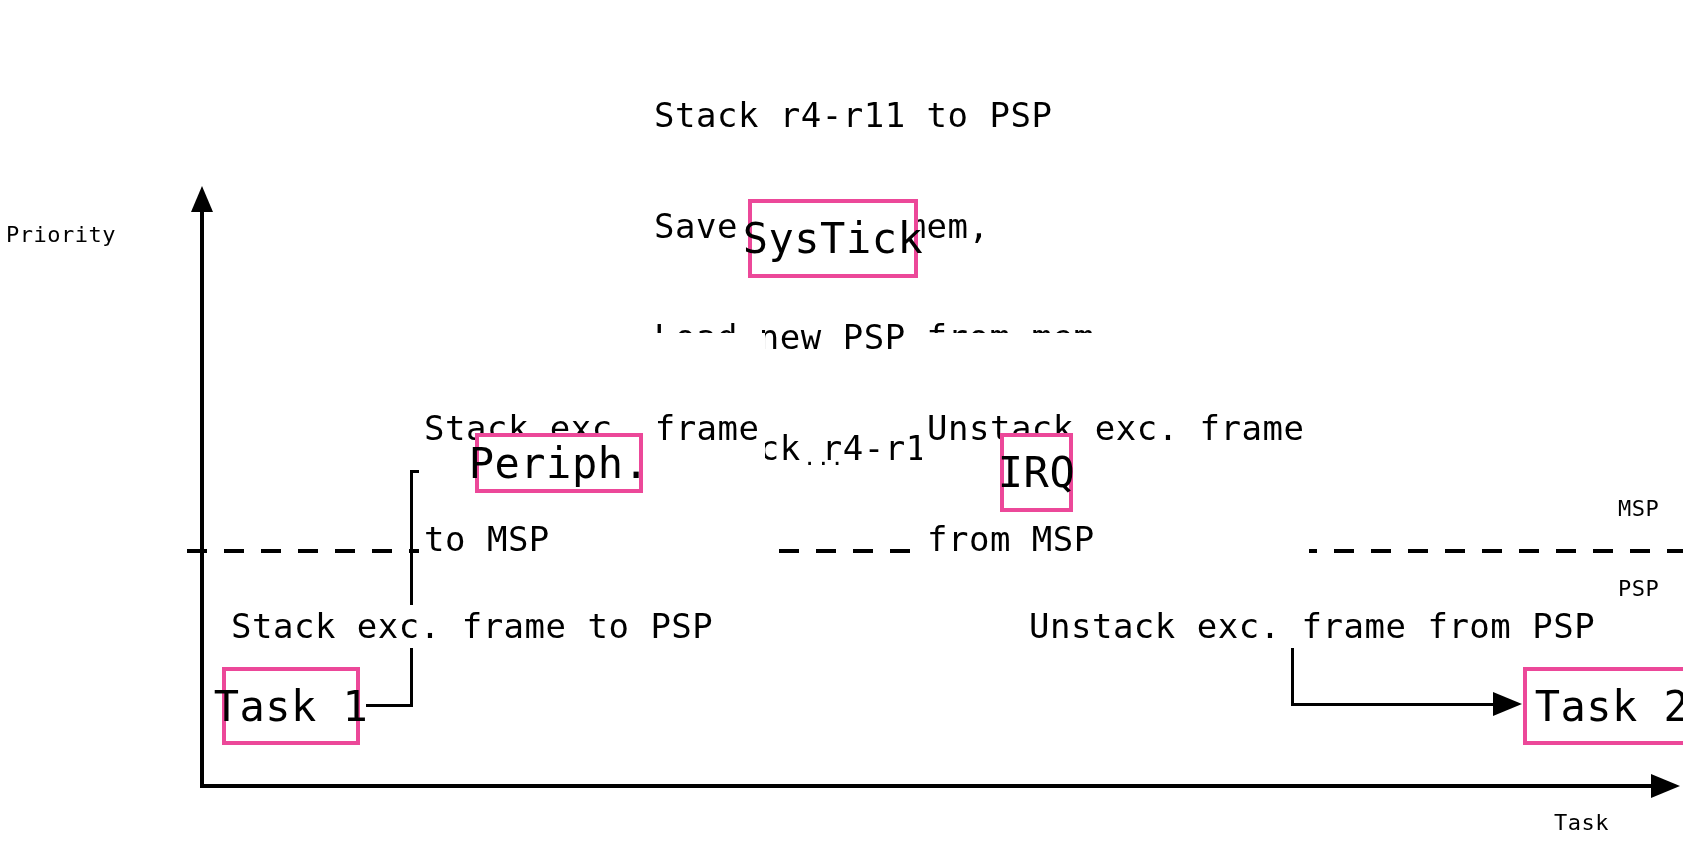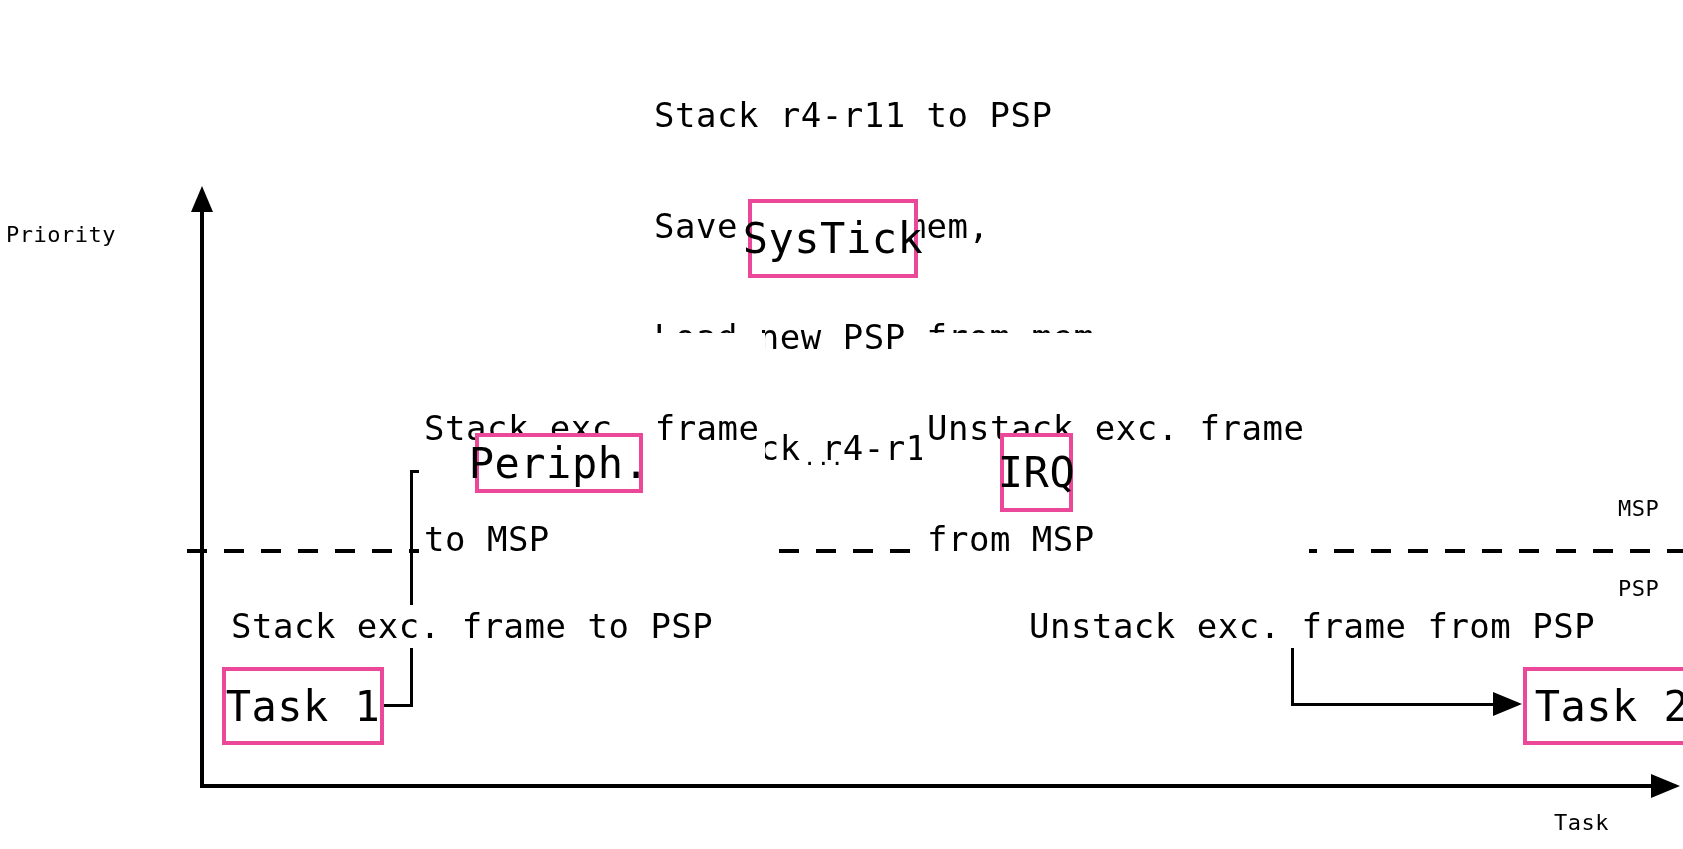--- a/index.html
+++ b/index.html
@@ -80,19 +80,19 @@
     <div>Unstack exc. frame</div>
     <div>from MSP</div>
   </div>
 
   <div class="note" style="left:226px;top:605px;text-align:right;">Stack exc. frame to PSP</div>
 
   <div class="note" style="left:1024px;top:605px;">Unstack exc. frame from PSP</div>
 
   <div class="lbl" style="left:803px;top:438px;">...</div>
 
-  <div class="node" style="left:222px;top:667px;width:162px;height:78px;">Task 1</div>
+  <div class="node" style="left:222px;top:667px;width:138px;height:78px;">Task 1</div>
   <div class="node" style="left:475px;top:433px;width:168px;height:60px;">Periph.</div>
   <div class="node" style="left:748px;top:199px;width:170px;height:79px;">SysTick</div>
   <div class="node" style="left:1000px;top:433px;width:73px;height:79px;">IRQ</div>
   <div class="node" style="left:1523px;top:667px;width:178px;height:78px;">Task 2</div>
 
 </div>
 
 </body></html>

